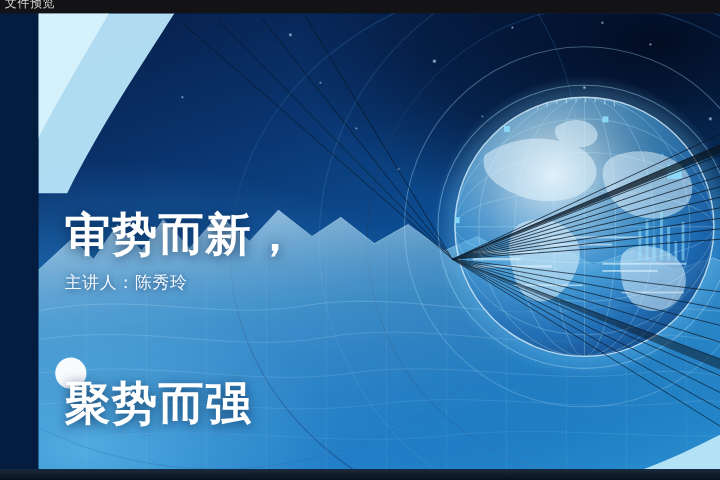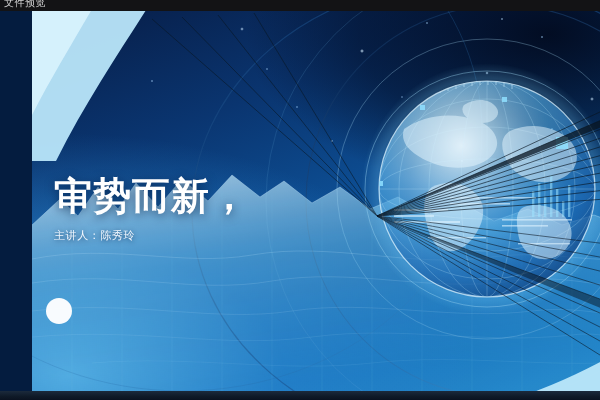--- a/index.html
+++ b/index.html
@@ -99,21 +99,21 @@
     white-space: pre;
   }
   #headline .hl-line { display: block; }
 
   #byline {
     position: absolute;
     left: 22px;
     top: 212px;
     z-index: 40;
     color: #f2f8ff;
-    font-size: 11px;
+    font-size: 14px;
     line-height: 24px;
     letter-spacing: 0.6px;
     text-shadow: 0 1px 5px rgba(4,30,70,0.7);
   }
   #byline .by-line { display: block; white-space: pre; }
 
   
   #bottombar {
     position: absolute;
     left: 0;
@@ -326,20 +326,21 @@
 
         <path d="M660,440 L660,300 C590,340 540,370 470,392 L470,440 Z" fill="#bfe9fb" opacity="0.92"></path>
         <path d="M660,440 L660,348 C612,372 572,388 526,400 L526,440 Z" fill="#e2f6fd" opacity="0.85"></path>
       </g>
 
       <circle cx="27" cy="300" r="13" fill="#ffffff" opacity="0.96"></circle>
     </svg>
 
     <div id="headline">
       <span class="hl-line">审势而新，</span>
+      <span class="hl-line">聚势而强</span>
     </div>
 
     <div id="byline">
       <span class="by-line">主讲人：陈秀玲</span>
     </div>
 
   </div>
 
   <div id="bottombar"></div>
 

